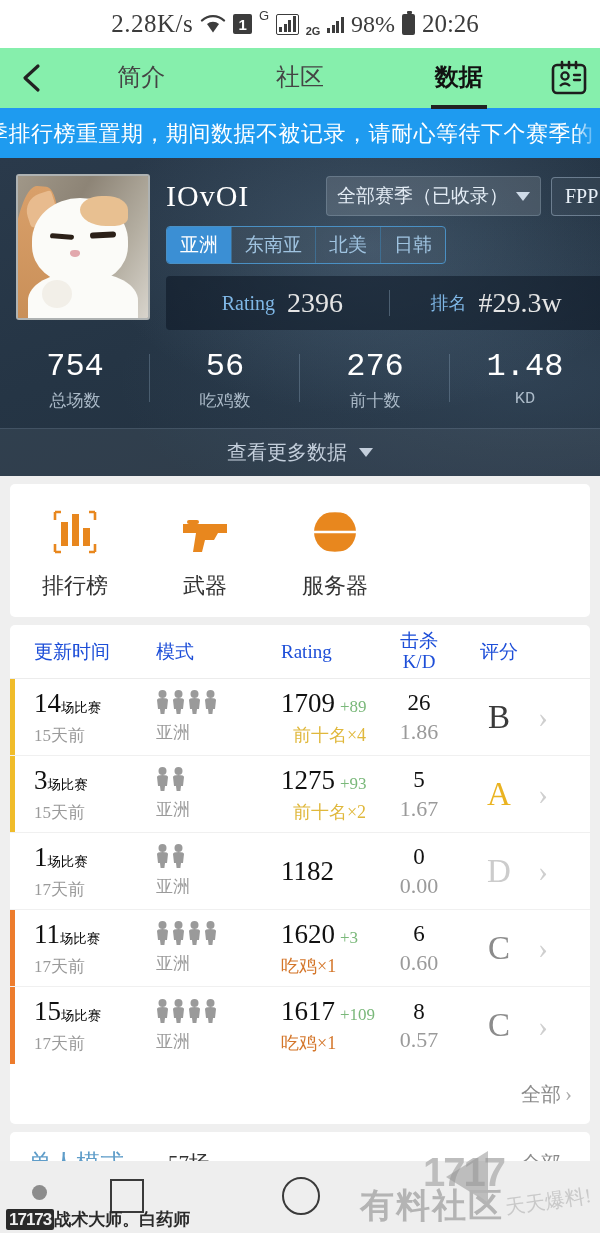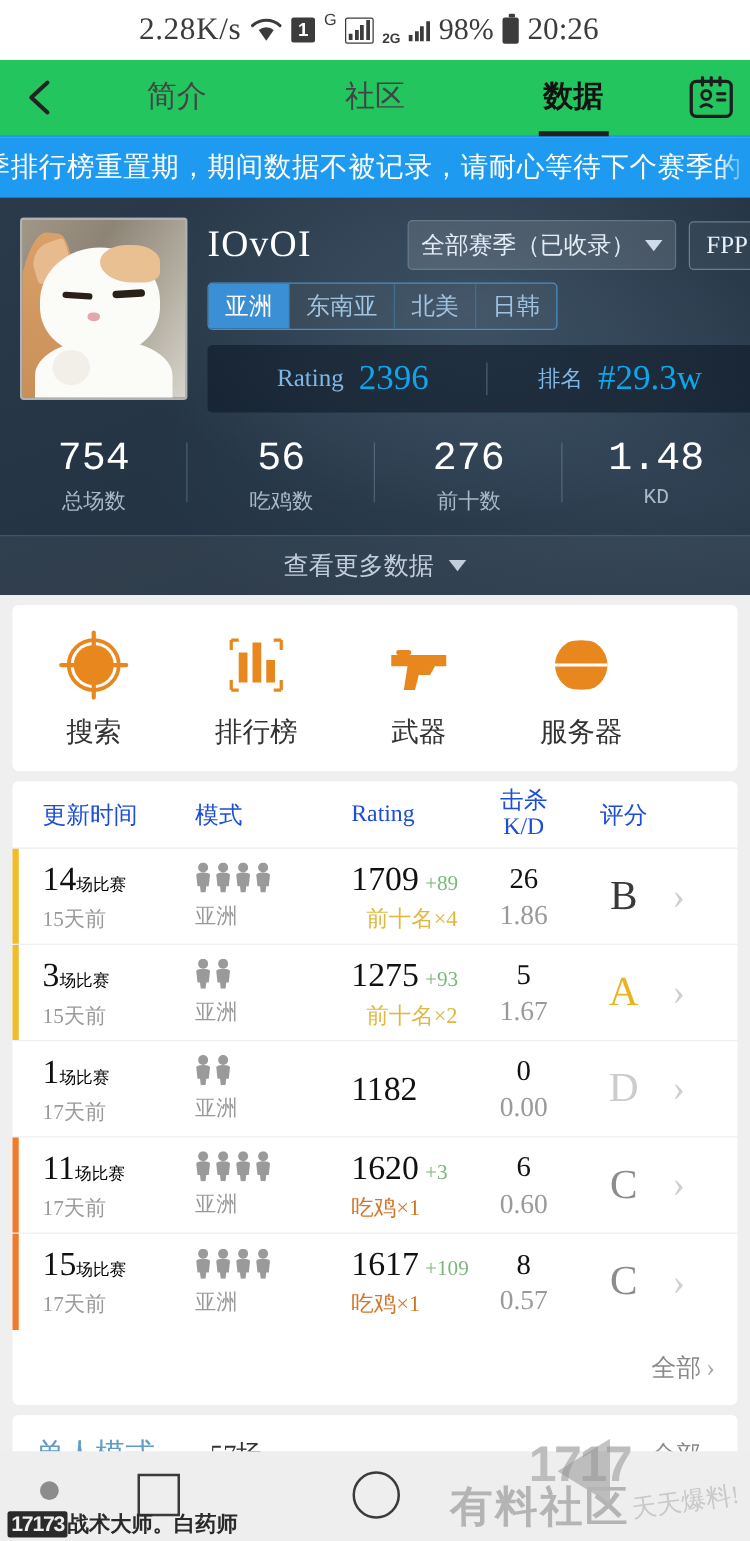--- a/index.html
+++ b/index.html
@@ -32,21 +32,21 @@
   .bars { display:flex; align-items:flex-end; gap:1.5px; height:17px; }
   .bars i { width:3px; background:#3c3c3c; display:block; }
   .bars i:nth-child(1){height:5px}.bars i:nth-child(2){height:8px}
   .bars i:nth-child(3){height:12px}.bars i:nth-child(4){height:16px}
   .bars.boxed { border:1.5px solid #3c3c3c; padding:2px; height:21px; align-items:flex-end; border-radius:2px;}
   .batt { width:13px; height:21px; border:2px solid #3c3c3c; border-radius:2px; position:relative; background:#3c3c3c;}
   .batt:before{content:"";position:absolute;top:-5px;left:3px;width:5px;height:3px;background:#3c3c3c;border-radius:1px;}
 
   
   .tabbar {
-    height: 62px; background:#22c55e; display:flex; align-items:center;
+    height: 62px; background:#86efac; display:flex; align-items:center;
     position:relative; border-bottom:2px solid #2196f3;
   }
   .back-chevron { width:62px; display:flex; align-items:center; justify-content:center; }
   .back-chevron svg { width:26px; height:30px; }
   .tabs { flex:1; display:flex; align-items:center; }
   .tab { flex:1; text-align:center; font-size:24px; color:#444; position:relative; padding-bottom:2px;}
   .tab.active { color:#111; font-weight:bold; }
   .tab.active:after {
     content:""; position:absolute; left:50%; transform:translateX(-50%);
     bottom:-14px; width:56px; height:4px; background:#222;
@@ -124,21 +124,21 @@
   .rtab { padding:5px 13px; font-size:19px; color:#9fc3e0; border-right:1px solid #3f6e91; background:rgba(255,255,255,.04); }
   .rtab:last-child { border-right:none; }
   .rtab.active { background:#3b8fd4; color:#ffffff; }
   .rating-box {
     margin-top:12px; background:rgba(10,20,32,.52); border-radius:4px;
     height:54px; display:flex; align-items:center; padding:0 10px;
   }
   .rb-half { flex:1; display:flex; align-items:center; justify-content:center; gap:12px; }
   .rb-label { font-size:20px; color:#7fb7e6; }
   .rb-label.zh { font-size:18px; color:#7fb7e6;}
-  .rb-val { font-size:28px; color:#0ea5e9; }
+  .rb-val { font-size:28px; color:#e5e5e5; }
   .rb-div { width:1px; height:26px; background:rgba(160,185,210,.35); }
 
   .stats-row { position:relative; display:flex; margin-top:18px; padding-bottom:16px;font-family:Liberation Mono, monospace; }
   .stat { flex:1; text-align:center; position:relative; }
   .stat:after { content:""; position:absolute; right:0; top:6px; width:1px; height:48px; background:rgba(160,185,210,.3); }
   .stat:last-child:after { display:none; }
   .stat .v { font-size:32px; color:#ffffff; }
   .stat .k { font-size:17px; color:#aab9c7; margin-top:4px; }
 
   .more-bar {
@@ -331,30 +331,20 @@
     <div class="more-bar">
       <span>查看更多数据</span>
       <span class="caret"></span>
     </div>
   </div>
 
   <div class="card quick">
     <div class="q-item">
       <div class="q-icon">
         <svg width="56" height="56" viewBox="0 0 56 56">
-          <circle cx="28" cy="28" r="16" fill="#e8871e"></circle>
-          <circle cx="28" cy="28" r="20" fill="none" stroke="#e8871e" stroke-width="3"></circle>
-          <path d="M28 2 v16 M28 38 v16 M2 28 h16 M38 28 h16" stroke="#e8871e" stroke-width="3.4" stroke-linecap="round"></path>
-        </svg>
-      </div>
-      <div class="q-label">搜索</div>
-    </div>
-    <div class="q-item">
-      <div class="q-icon">
-        <svg width="56" height="56" viewBox="0 0 56 56">
           <rect x="14" y="18" width="7" height="24" fill="#e8871e"></rect>
           <rect x="25" y="10" width="7" height="32" fill="#e8871e"></rect>
           <rect x="36" y="24" width="7" height="18" fill="#e8871e"></rect>
           <path d="M8 8 h6 M8 8 v8 M8 48 h6 M8 48 v-8 M48 8 h-6 M48 8 v8 M48 48 h-6 M48 48 v-8" stroke="#e8871e" stroke-width="2.6" fill="none"></path>
         </svg>
       </div>
       <div class="q-label">排行榜</div>
     </div>
     <div class="q-item">
       <div class="q-icon">

